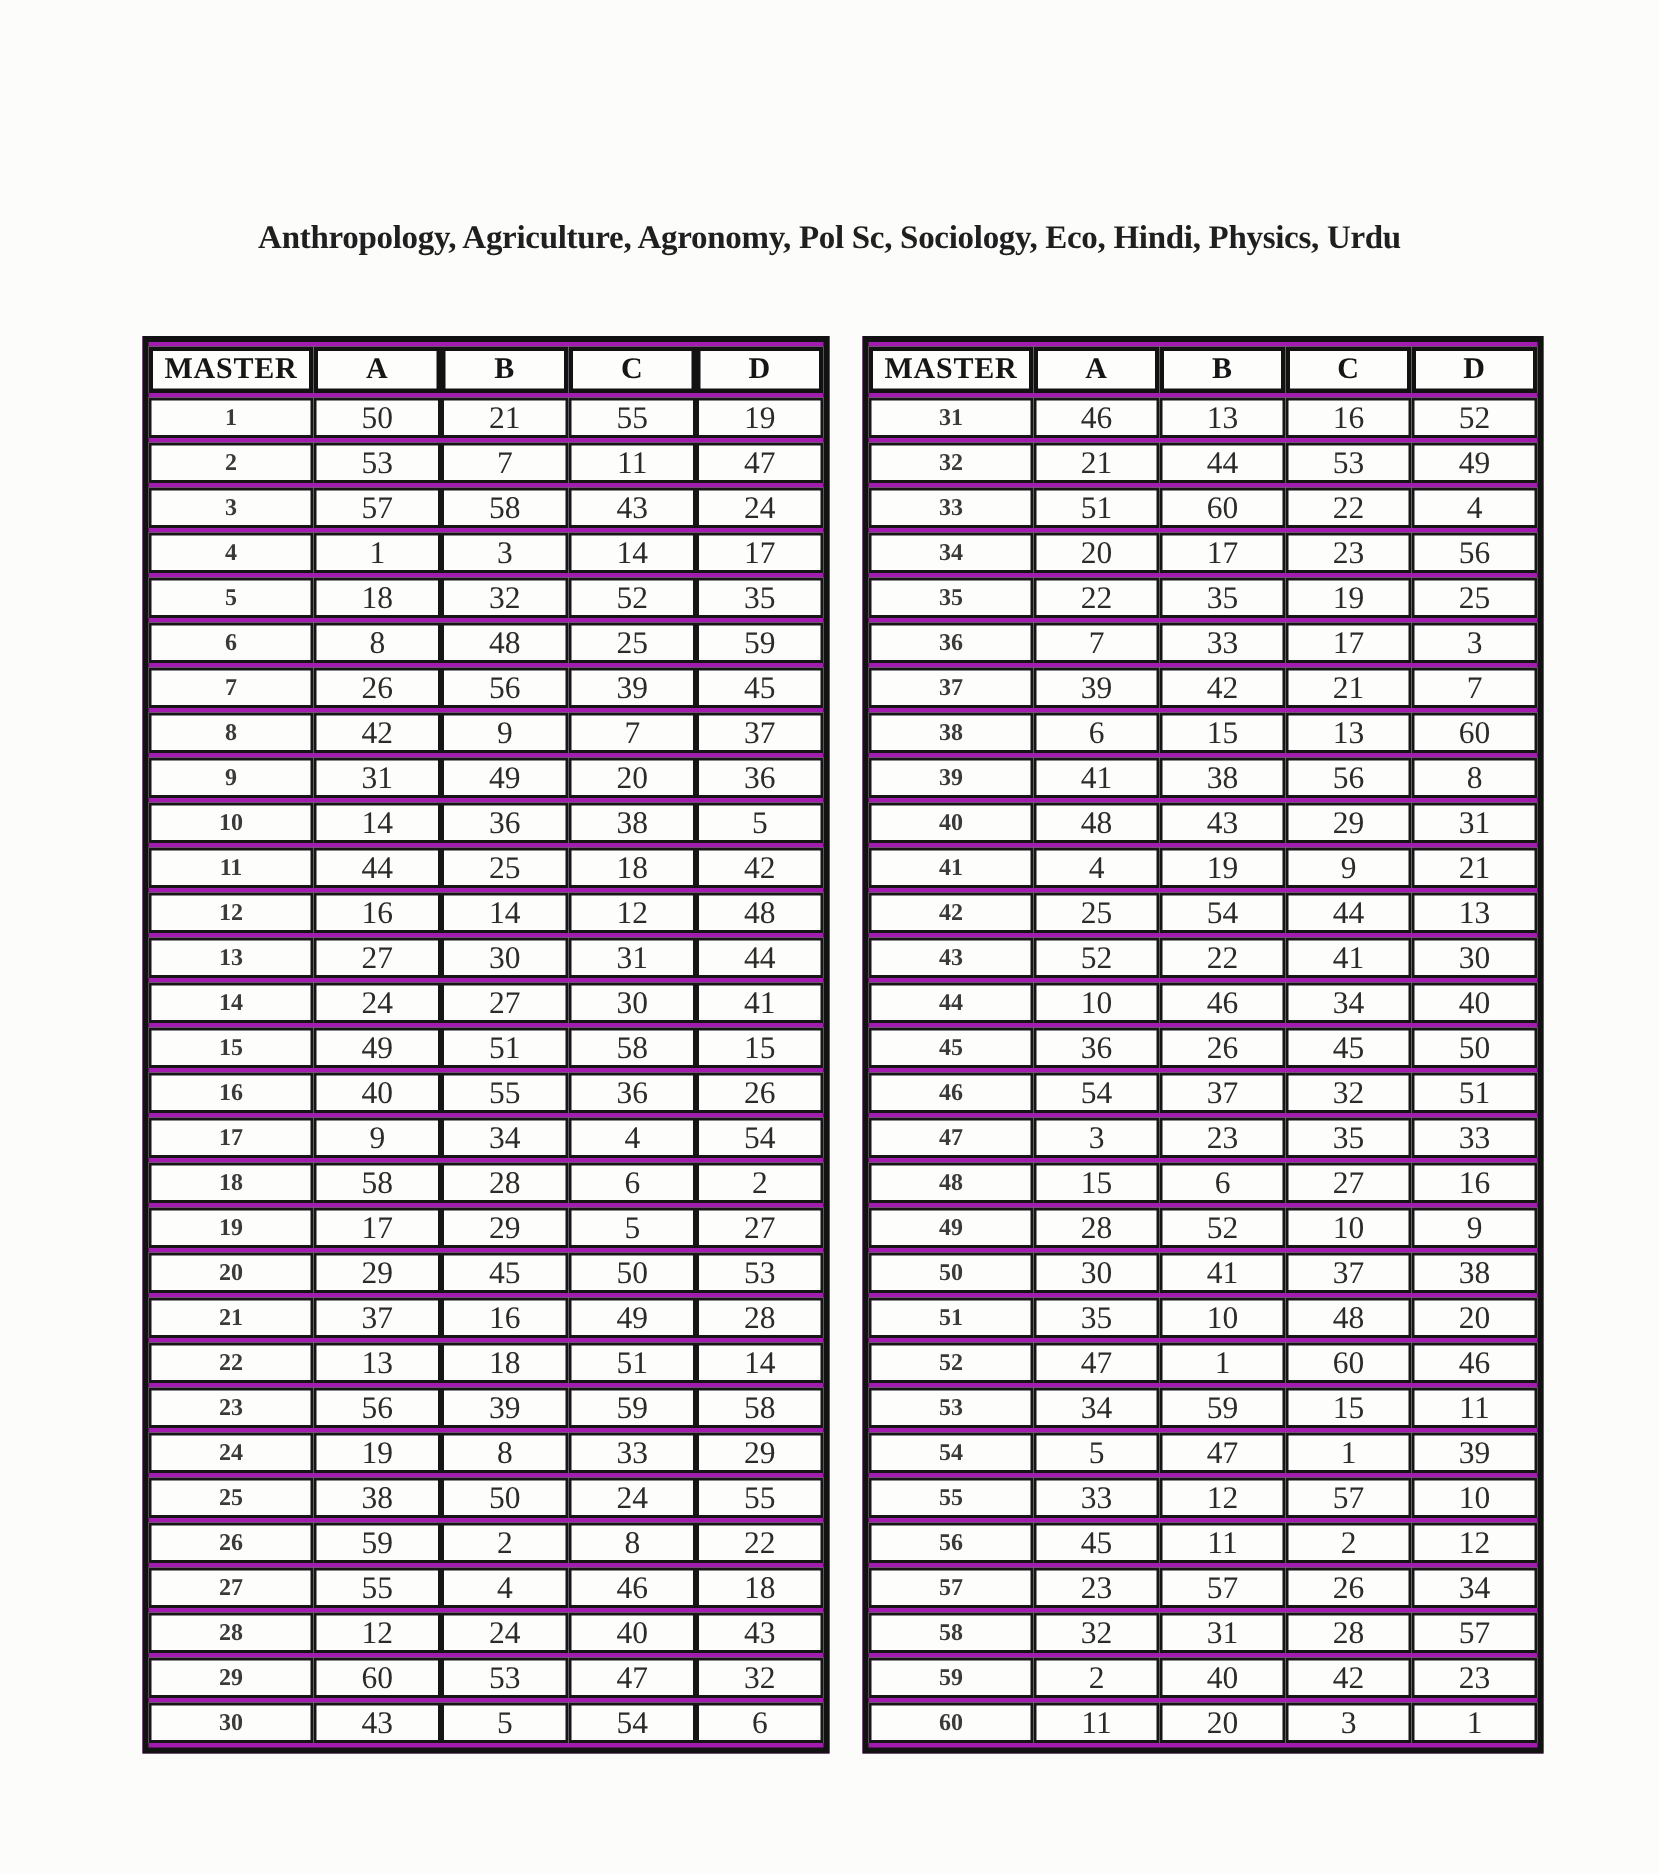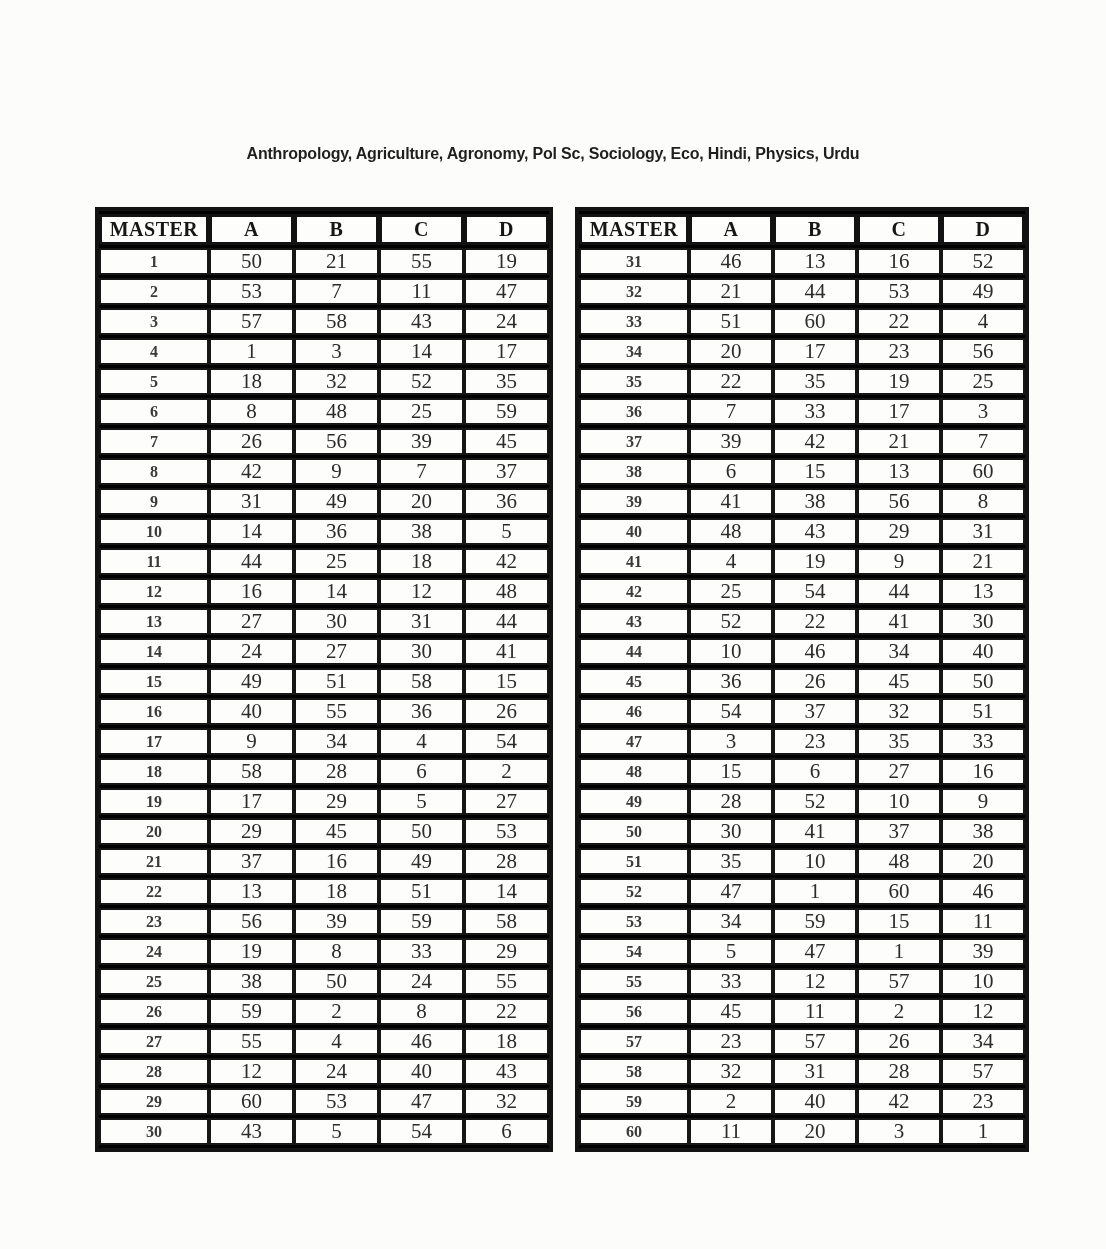--- a/index.html
+++ b/index.html
@@ -13,33 +13,33 @@
     background: #fcfcfb;
     overflow: hidden;
   }
 
   .page-title {
     position: absolute;
     top: 145px;
     left: 0;
     width: 100%;
     text-align: center;
-    font-family: Liberation Sans, sans-serif;
+    font-family: Liberation Serif, serif;
     font-weight: bold;
-    font-size: 16px;
+    font-size: 22px;
     letter-spacing: -0.2px;
     color: #1f1f1f;
   }
 
   table.master-table {
     position: absolute;
-    top: 207px;
+    top: 224px;
     border-collapse: separate;
     border-spacing: 0 3px;
-    background: #000000;
+    background: #a21caf;
     border: 4px solid #121212;
     table-layout: fixed;
     font-family: "Liberation Serif", "DejaVu Serif", serif;
   }
   table.table-left  { left: 95px;  width: 453px; }
   table.table-right { left: 575px; width: 447px; }
 
   table.master-table th {
     border: 3px solid #121212;
     background: #fdfdfc;

